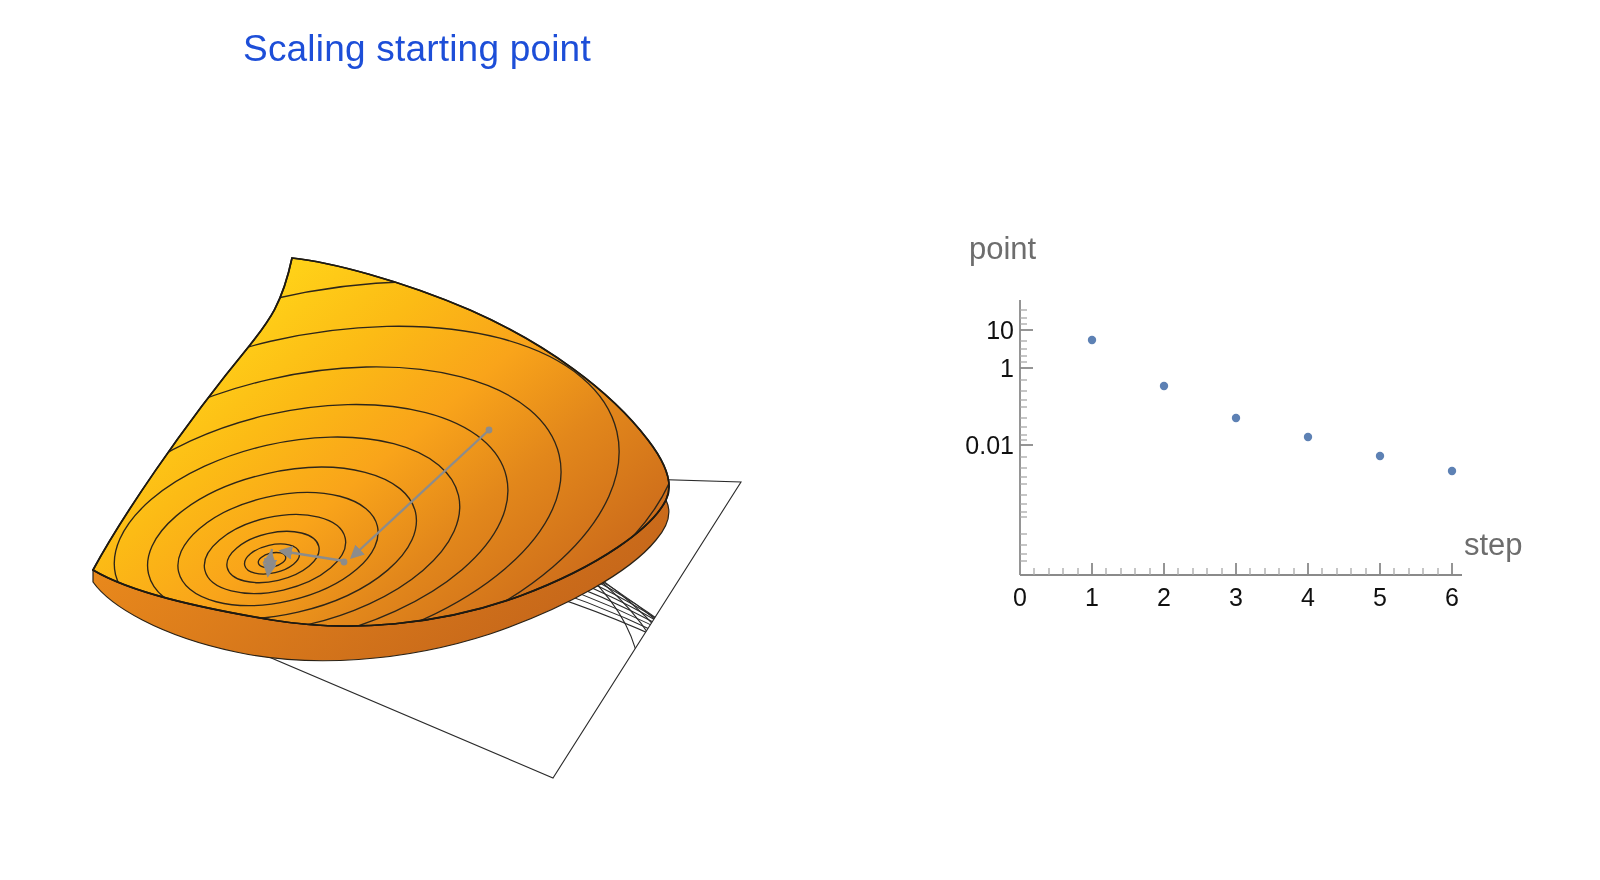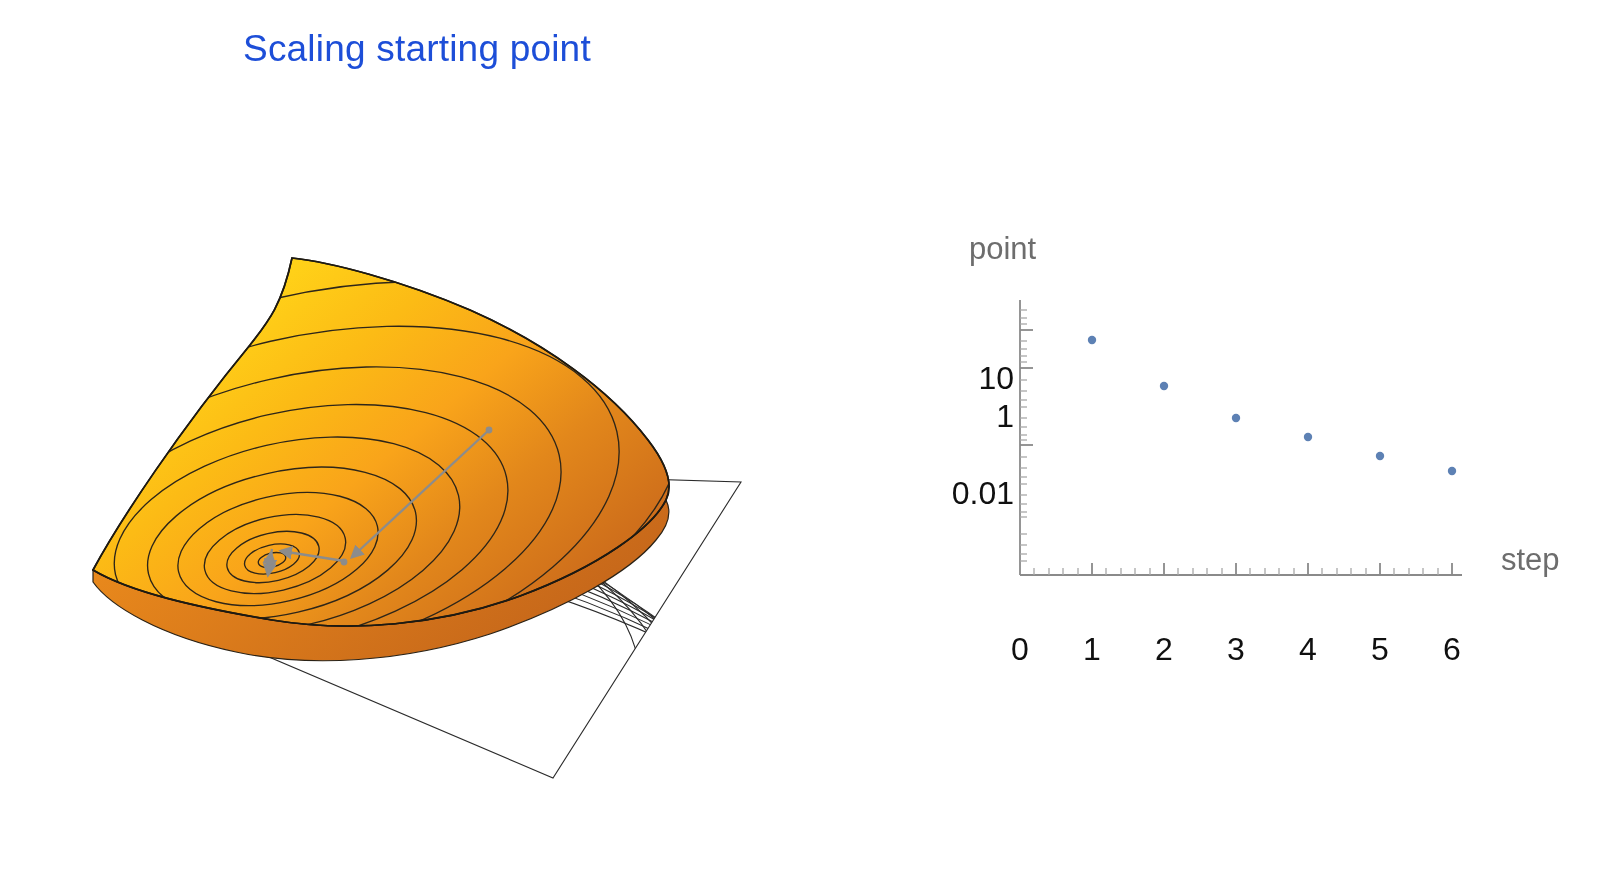--- a/index.html
+++ b/index.html
@@ -34,30 +34,29 @@
     white-space: nowrap;
   }
   .axis-label {
     position: absolute;
     font-family: "Liberation Sans", sans-serif;
     font-size: 31px;
     color: #6d6d6d;
     white-space: nowrap;
   }
   #loss-label { left: 969px; top: 231px; }
-  #step-label { left: 1464px; top: 542px; margin-left: 37px; }
+  #step-label { left: 1464px; top: 527px; }
 
   .tick-label {
     position: absolute;
     font-family: "Liberation Sans", sans-serif;
-    font-size: 32px;
+    font-size: 25px;
     color: #101010;
     white-space: nowrap;
     text-align: center;
-    margin-top: 48px;
   }
   .xtick {
     transform: translateX(-50%);
   }
   .ytick {
     transform: translateY(-50%);
     text-align: right;
   }
   svg { display: block; }
 </style>

